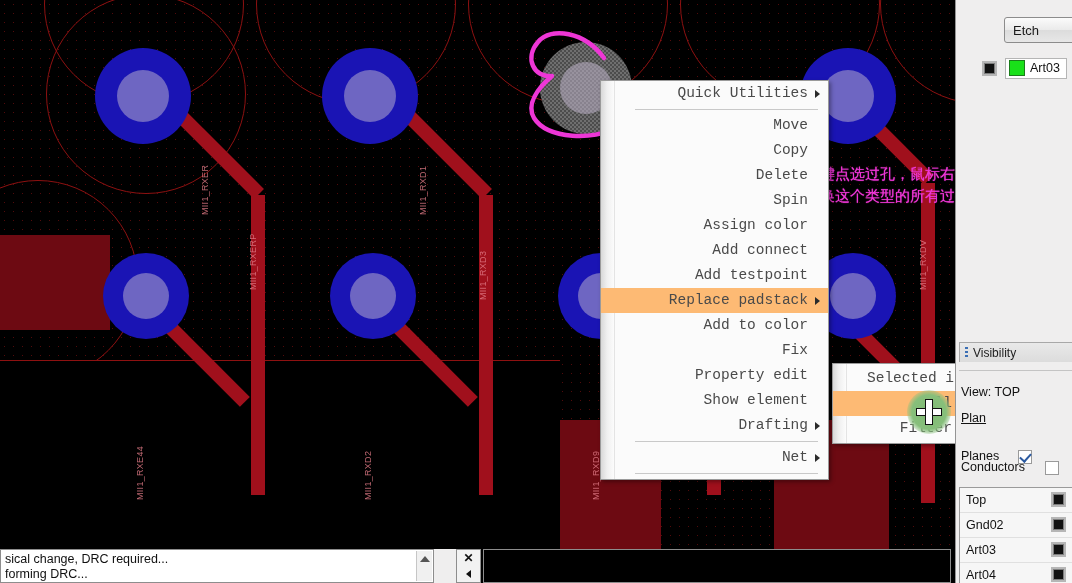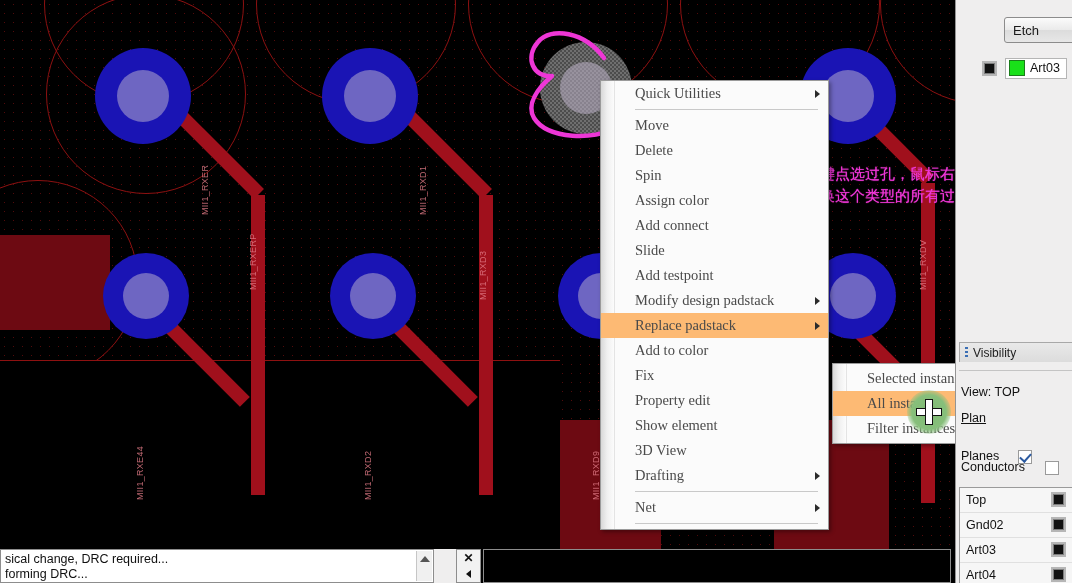--- a/index.html
+++ b/index.html
@@ -93,21 +93,22 @@
   #ctxmenu .rail{
     position:absolute;left:0;top:0;bottom:0;width:13px;
     background:linear-gradient(to right,#d8d8d8 0%,#efefef 45%,#fcfcfc 100%);
     border-right:1px solid #e4e4e4;
   }
   .mi{
     position:relative;
     height:25px;line-height:25px;
     padding-left:34px;padding-right:20px;
     white-space:nowrap;
-    font-family:Liberation Serif, serif;
+    font-family:Liberation Mono, monospace;
+    text-align:right;
   }
   .mi.hl{background:#fdba74;}
   .mi .arrow{
     position:absolute;right:8px;top:50%;transform:translateY(-50%);
     width:0;height:0;
     border-left:5px solid #2b2b2b;
     border-top:4px solid transparent;
     border-bottom:4px solid transparent;
   }
   .msep{
@@ -346,59 +347,52 @@
   <div class="mi">
     <span>Quick Utilities</span>
     <span class="arrow"></span>
   </div>
   <div class="msep"></div>
 
   <div class="mi">
     <span>Move</span>
   </div>
   <div class="mi">
+    <span>Copy</span>
+  </div>
+  <div class="mi">
     <span>Delete</span>
   </div>
   <div class="mi">
     <span>Spin</span>
   </div>
   <div class="mi">
     <span>Assign color</span>
   </div>
   <div class="mi">
     <span>Add connect</span>
   </div>
   <div class="mi">
-    <span>Slide</span>
-  </div>
-  <div class="mi">
     <span>Add testpoint</span>
-  </div>
-  <div class="mi">
-    <span>Modify design padstack</span>
-    <span class="arrow"></span>
   </div>
   <div class="mi hl">
     <span>Replace padstack</span>
     <span class="arrow"></span>
   </div>
   <div class="mi">
     <span>Add to color</span>
   </div>
   <div class="mi">
     <span>Fix</span>
   </div>
   <div class="mi">
     <span>Property edit</span>
   </div>
   <div class="mi">
     <span>Show element</span>
-  </div>
-  <div class="mi">
-    <span>3D View</span>
   </div>
   <div class="mi">
     <span>Drafting</span>
     <span class="arrow"></span>
   </div>
   <div class="msep"></div>
   <div class="mi">
     <span>Net</span>
     <span class="arrow"></span>
   </div>

